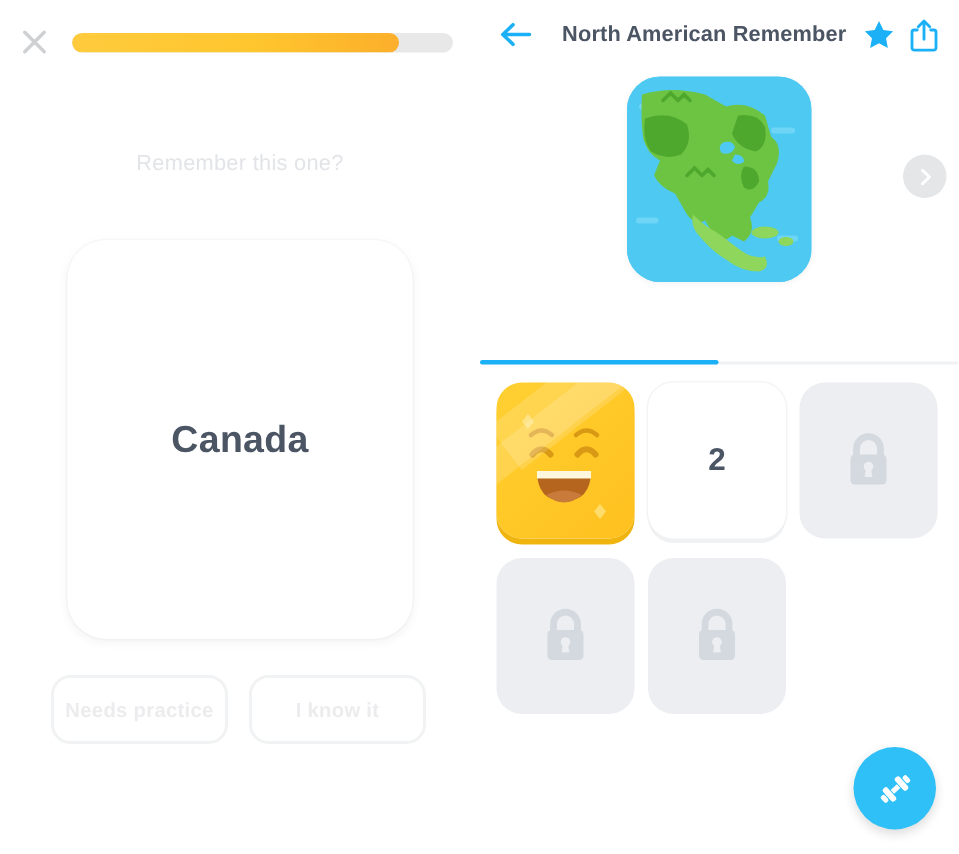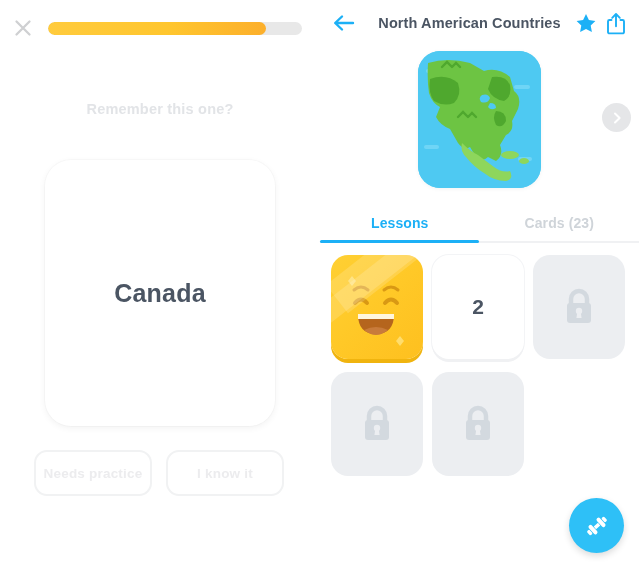--- a/index.html
+++ b/index.html
@@ -68,21 +68,21 @@
     background: linear-gradient(90deg, #ffcb3d 0%, #ffc62e 55%, #fcaf2b 100%);
   }
 
   .prompt-text {
     position: absolute;
     top: 101px;
     left: 0;
     width: 320px;
     text-align: center;
     font-size: 14.5px;
-    font-weight: bold;
+    font-weight: normal;
     letter-spacing: 0.2px;
     color: #e2e4e7;
   }
 
   .flashcard {
     position: absolute;
     left: 45px;
     top: 160px;
     width: 230px;
     height: 266px;
@@ -349,21 +349,21 @@
   </div>
 
   <div class="right-pane">
 
     <div class="deck-header">
       <div class="back-btn">
         <svg width="24" height="20" viewBox="0 0 24 20" aria-hidden="true">
           <path d="M21 10 H4 M10 3.5 L3.2 10 L10 16.5" stroke="#1cb0f6" stroke-width="2.4" fill="none" stroke-linecap="round" stroke-linejoin="round"></path>
         </svg>
       </div>
-      <div class="deck-title">North American Countries</div>
+      <div class="deck-title">North American Remember</div>
       <div class="header-icon">
         <svg width="22" height="21" viewBox="0 0 22 21" aria-hidden="true">
           <path d="M11 1 L13.9 7 L20.4 7.9 L15.7 12.5 L16.9 19 L11 15.9 L5.1 19 L6.3 12.5 L1.6 7.9 L8.1 7 Z" fill="#1cb0f6"></path>
         </svg>
       </div>
       <div class="header-icon share">
         <svg width="20" height="23" viewBox="0 0 20 23" aria-hidden="true">
           <path d="M5.5 8 H3.4 A1.4 1.4 0 0 0 2 9.4 V20 A1.4 1.4 0 0 0 3.4 21.4 H16.6 A1.4 1.4 0 0 0 18 20 V9.4 A1.4 1.4 0 0 0 16.6 8 H14.5" stroke="#1cb0f6" stroke-width="1.9" fill="none" stroke-linecap="round" stroke-linejoin="round"></path>
           <path d="M10 14.2 V2.2 M6.2 5.8 L10 2 L13.8 5.8" stroke="#1cb0f6" stroke-width="1.9" fill="none" stroke-linecap="round" stroke-linejoin="round"></path>
         </svg>
@@ -404,24 +404,20 @@
         </svg>
       </div>
     </div>
 
     <div class="carousel-next">
       <svg width="12" height="14" viewBox="0 0 12 14" aria-hidden="true">
         <path d="M4 2.5 L8.6 7 L4 11.5" stroke="#ffffff" stroke-width="2" fill="none" stroke-linecap="round" stroke-linejoin="round"></path>
       </svg>
     </div>
 
-    <div class="tabs">
-      <div class="tab active">Lessons</div>
-      <div class="tab inactive">Cards (23)</div>
-    </div>
     <div class="tabs-rule"></div>
     <div class="tabs-indicator"></div>
 
     <div class="lesson-grid">
 
       <div class="lesson-tile done">
         <div class="sheen"></div>
         <div class="sheen two"></div>
         <svg width="74" height="82" viewBox="0 0 74 82" aria-hidden="true">
 

